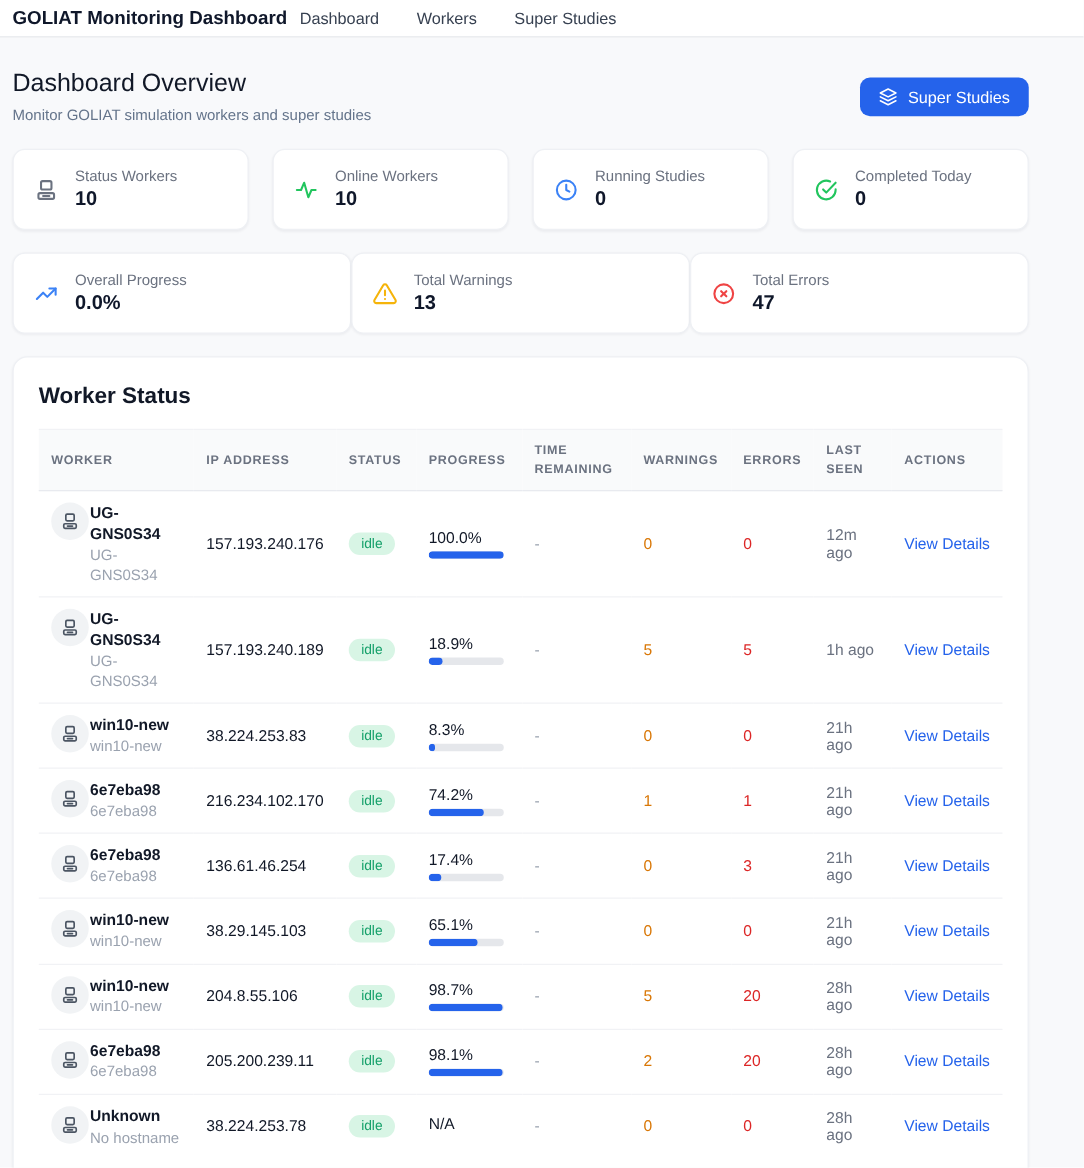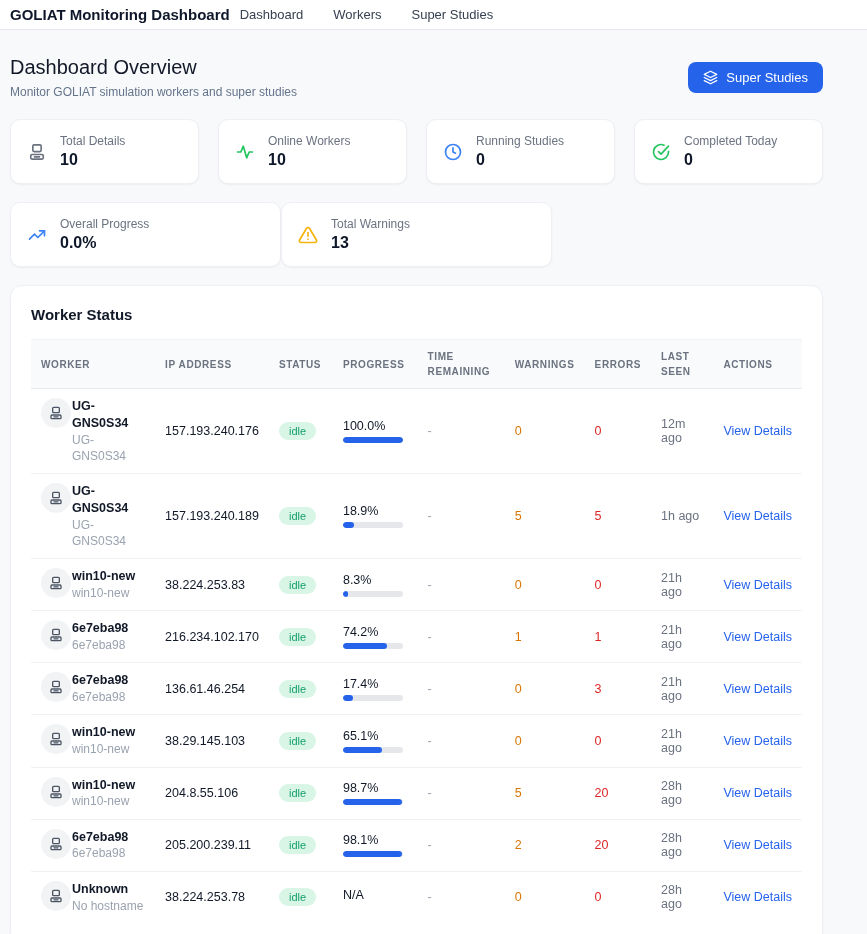--- a/index.html
+++ b/index.html
@@ -52,21 +52,21 @@
   .stat-icon svg { width: 20px; height: 20px; }
   .stat-label { font-size: 12px; color: #6b7280; margin-bottom: 3px; }
   .stat-value { font-size: 16px; font-weight: bold; color: #0f172a; }
 
   
   .card {
     background: #fff; border: 1px solid #eef0f4; border-radius: 12px;
     box-shadow: 0 1px 2px rgba(16,24,40,.05); margin-bottom: 16px;
   }
   .table-card { padding: 20px; }
-  .card-title { font-size: 15px; font-weight: 600; margin: 0 0 16px 0; color: #111827; }
+  .card-title { font-size: 18px; font-weight: 600; margin: 0 0 16px 0; color: #111827; }
 
   
   table.worker-table { width: 100%; border-collapse: collapse; font-size: 12.5px; }
   .worker-table thead th {
     background: #f9fafb; color: #6b7280;
     font-size: 10px; font-weight: 600; letter-spacing: .6px; text-transform: uppercase;
     text-align: left; padding: 9px 10px; line-height: 1.5;
     border-top: 1px solid #f1f2f5; border-bottom: 1px solid #e8eaef;
   }
   .worker-table tbody td {
@@ -171,21 +171,21 @@
   </div>
 
   <div class="stats-grid4" id="stats1">
   <div class="stat-card">
     <span class="stat-icon" style="color: rgb(107, 114, 128);">
           <svg>
             <use href="#sym-computer-icon"></use>
           </svg>
         </span>
     <span>
-      <div class="stat-label">Total Details</div>
+      <div class="stat-label">Status Workers</div>
       <div class="stat-value">10</div>
     </span>
   </div>
 
   <div class="stat-card">
     <span class="stat-icon" style="color: rgb(34, 197, 94);">
           <svg>
             <use href="#sym-activity-icon"></use>
           </svg>
         </span>
@@ -237,20 +237,31 @@
           <svg>
             <use href="#sym-alert-triangle-icon"></use>
           </svg>
         </span>
     <span>
       <div class="stat-label">Total Warnings</div>
       <div class="stat-value">13</div>
     </span>
   </div>
 
+  <div class="stat-card">
+    <span class="stat-icon" style="color: rgb(239, 68, 68);">
+          <svg>
+            <use href="#sym-x-circle-icon"></use>
+          </svg>
+        </span>
+    <span>
+      <div class="stat-label">Total Errors</div>
+      <div class="stat-value">47</div>
+    </span>
+  </div>
 </div>
 
   <section class="card table-card">
     <h2 class="card-title">Worker Status</h2>
     <table class="worker-table">
       <colgroup>
         <col style="width:142px">
           <col style="width:100px">
           <col style="width:66px">
         <col style="width:88px">

